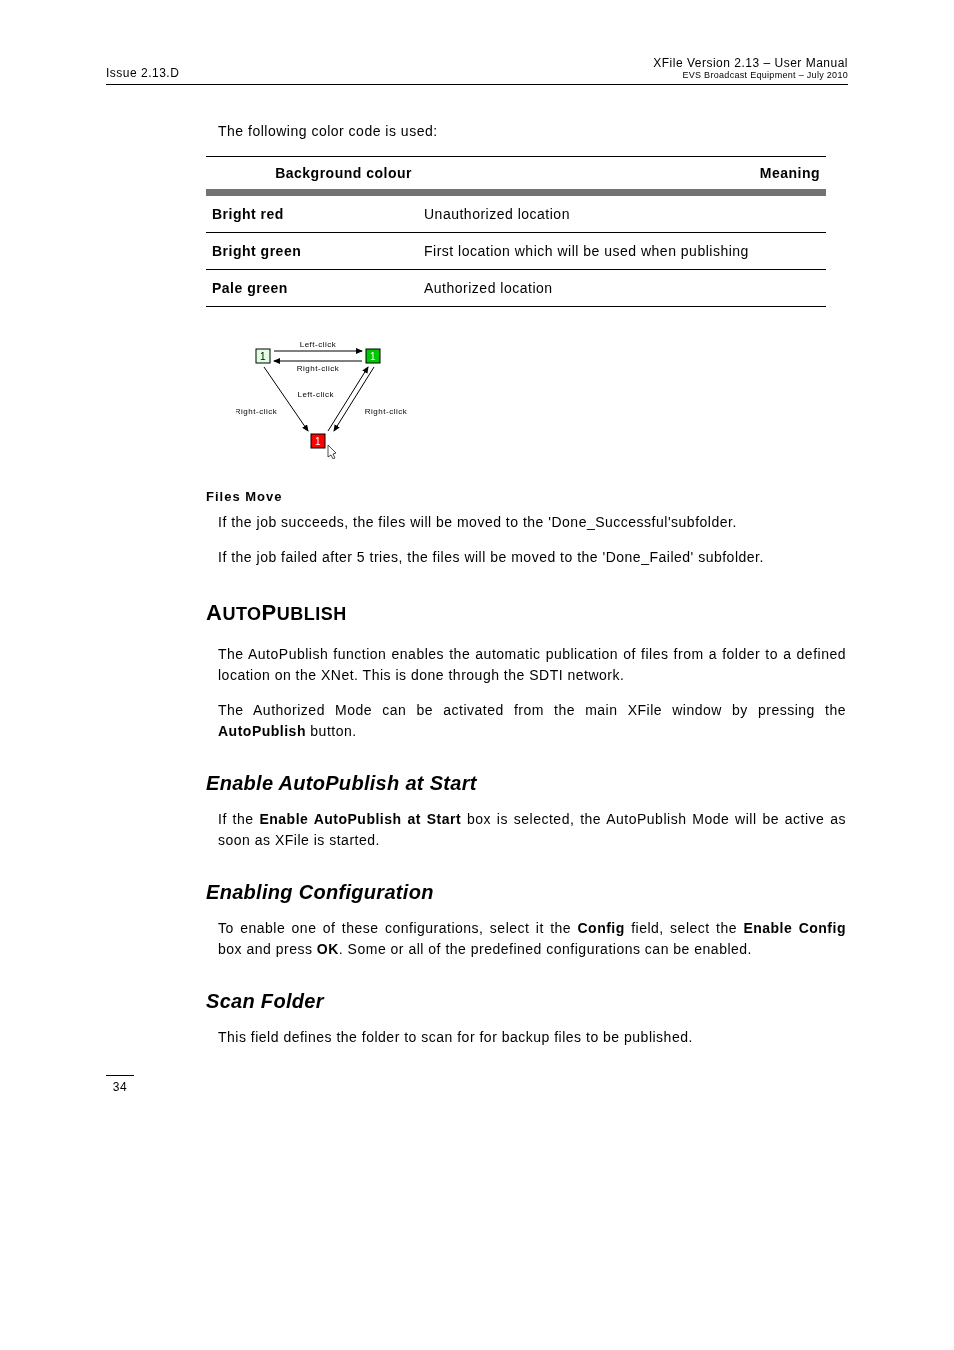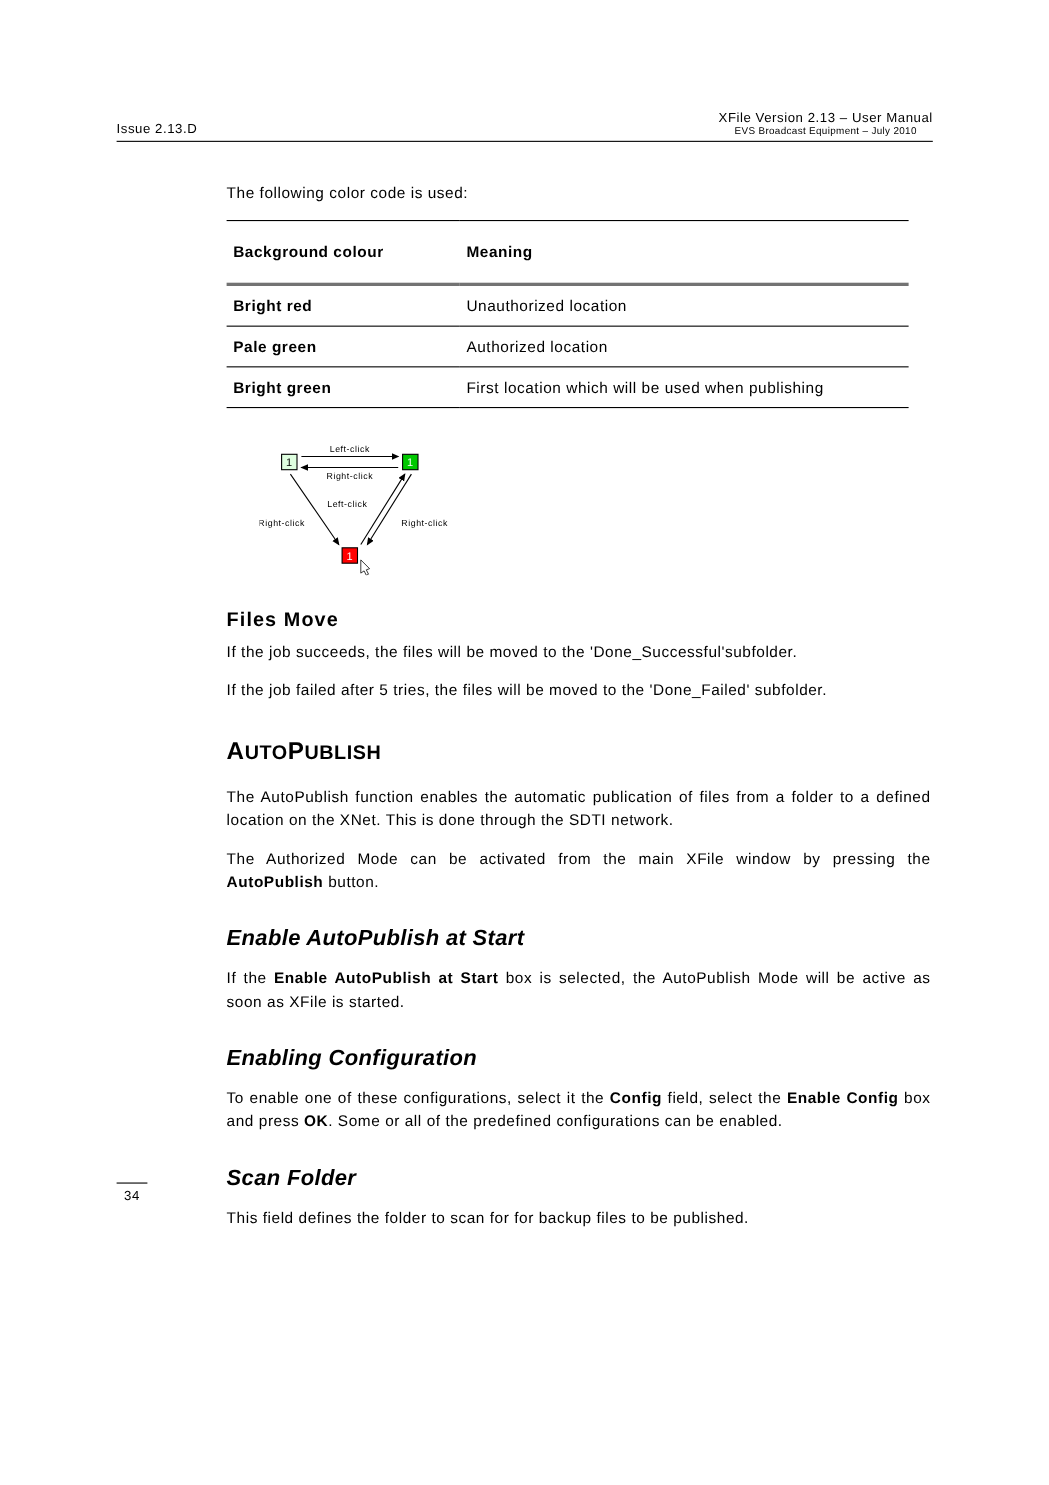--- a/index.html
+++ b/index.html
@@ -19,62 +19,62 @@
   }
   .header {
     display: flex;
     justify-content: space-between;
     align-items: flex-end;
     font-size: 12px;
     padding-bottom: 4px;
     border-bottom: 1px solid #000;
   }
   .header .left { }
-  .header .right { text-align: center; margin-top: 44px; }
+  .header .right { text-align: right; }
   .header .sub { font-size: 9px; letter-spacing: 0.3px; }
   .content {
     padding-left: 100px;
     padding-top: 36px;
     width: 640px;
   }
   .para {
     font-size: 14px;
     line-height: 1.5;
-    margin: 0 0 14px 0;
+    margin: 0 0 14px 12px;
     text-align: justify;
   }
   table.colortable {
     width: 620px;
     border-collapse: collapse;
     font-size: 14px;
     margin-top: 8px;
     margin-bottom: 32px;
   }
   table.colortable th {
-    text-align: left;
-    font-weight: bold;
-    padding: 20px 6px;
+    text-align: right;
+    font-weight: bold;
+    padding: 8px 6px;
     border-top: 1px solid #000;
-    border-bottom: 3px solid #737373;
+    border-bottom: 7px solid #737373;
   }
   table.colortable td {
     padding: 10px 6px;
     border-bottom: 1px solid #000;
     vertical-align: top;
   }
   table.colortable td.label { font-weight: bold; width: 200px; }
 
   .diagram {
     width: 200px;
     height: 120px;
     margin: 10px 0 30px 30px;
   }
 
   .h3 {
-    font-size: 18px;
+    font-size: 13px;
     font-weight: bold;
     letter-spacing: 1px;
     margin: 0 0 8px 0;
   }
 
   .h1smallcaps {
     font-family: Arial, Helvetica, sans-serif;
     font-weight: bold;
     margin: 32px 0 18px 0;
     font-size: 18px;
@@ -123,26 +123,26 @@
       <tbody>
           <tr>
         <th>Background colour</th>
         <th>Meaning</th>
       </tr>
       <tr>
         <td class="label">Bright red</td>
         <td>Unauthorized location</td>
       </tr>
       <tr>
+        <td class="label">Bright green</td>
+        <td>First location which will be used when publishing</td>
+      </tr>
+      <tr>
         <td class="label">Pale green</td>
         <td>Authorized location</td>
-      </tr>
-      <tr>
-        <td class="label">Bright green</td>
-        <td>First location which will be used when publishing</td>
       </tr>
     </tbody>
       </table>
 
 
     <div class="diagram">
       <svg width="200" height="120" viewBox="0 0 200 120">
         <defs>
           <marker id="arr" markerWidth="8" markerHeight="8" refX="6" refY="3" orient="auto">
             <path d="M0,0 L7,3 L0,6 Z" fill="#000"></path>

